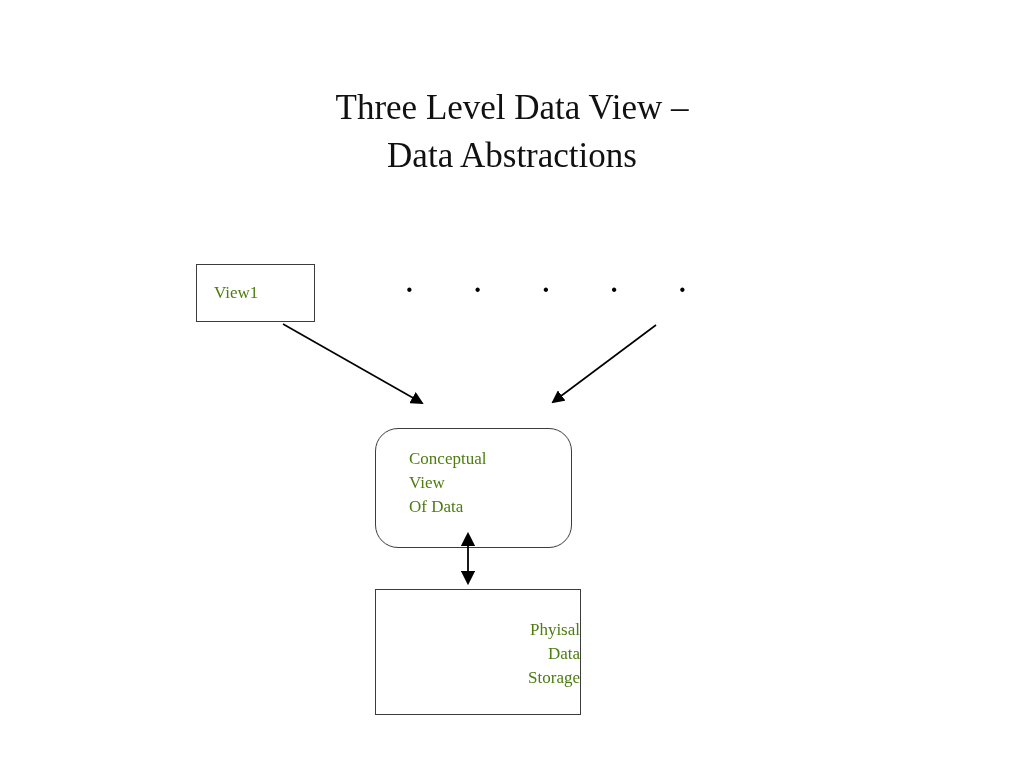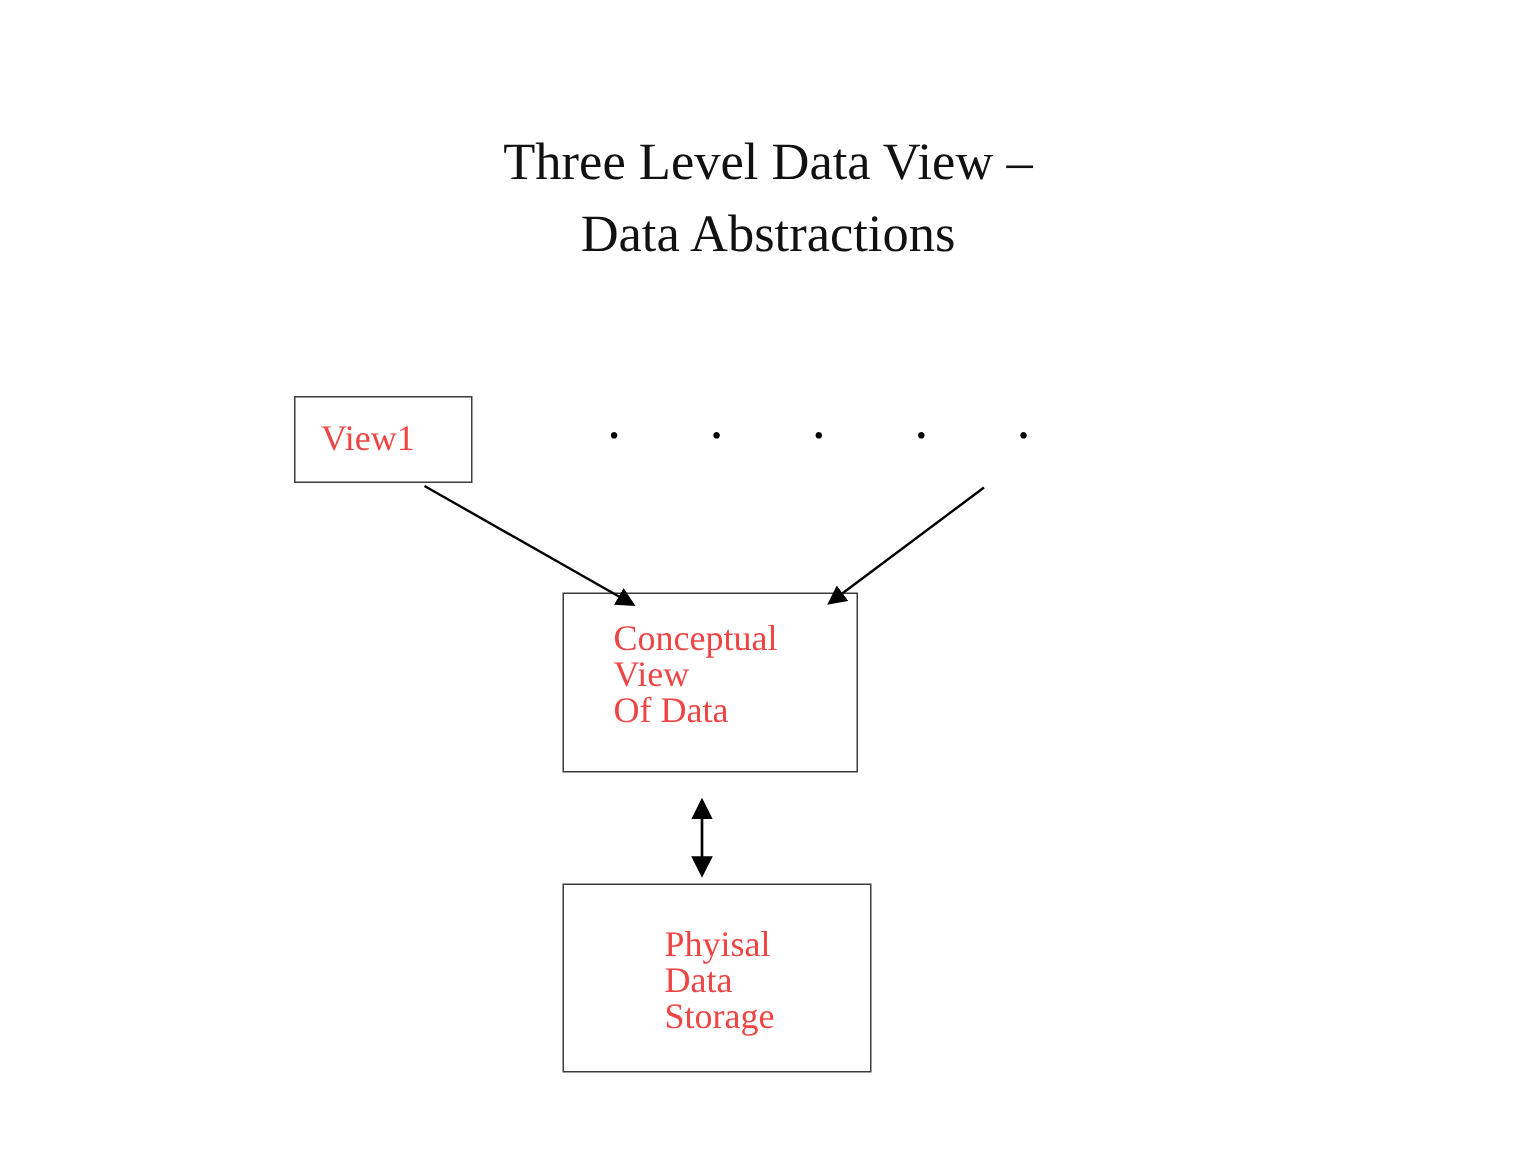--- a/index.html
+++ b/index.html
@@ -25,44 +25,46 @@
     font-size: 35px;
     line-height: 48px;
     white-space: pre-line;
     color: #111111;
   }
   .box {
     position: absolute;
     border: 1px solid #3c3c3c;
     background: #ffffff;
     box-sizing: border-box;
-    font-size: 24px;
+    font-size: 17px;
     line-height: 24px;
-    color: #ef4444;
+    color: #4d7c0f;
   }
   .box .label {
     white-space: pre-line;
   }
   #box-view1 {
     left: 196px; top: 264px; width: 119px; height: 58px;
     display: flex; align-items: center;
     padding-left: 17px;
   }
   #box-viewk {
     left: 614px; top: 255px; width: 126px; height: 69px;
     display: flex; align-items: center;
     padding-left: 16px;
   }
   #box-conceptual {
-    left: 375px; top: 395px; width: 197px; height: 120px;
+    left: 375px; top: 428px; width: 197px; height: 120px;
     padding: 18px 0 0 33px;
+    border-radius: 23px;
   }
   #box-physical {
     left: 375px; top: 589px; width: 206px; height: 126px;
     padding: 28px 0 0 67px;
+    text-align: right;
   }
   .ellipsis-dots {
     position: absolute;
     left: 406px;
     top: 268px;
     width: 220px;
     height: 32px;
     font-size: 27px;
     font-weight: bold;
     letter-spacing: 0;

